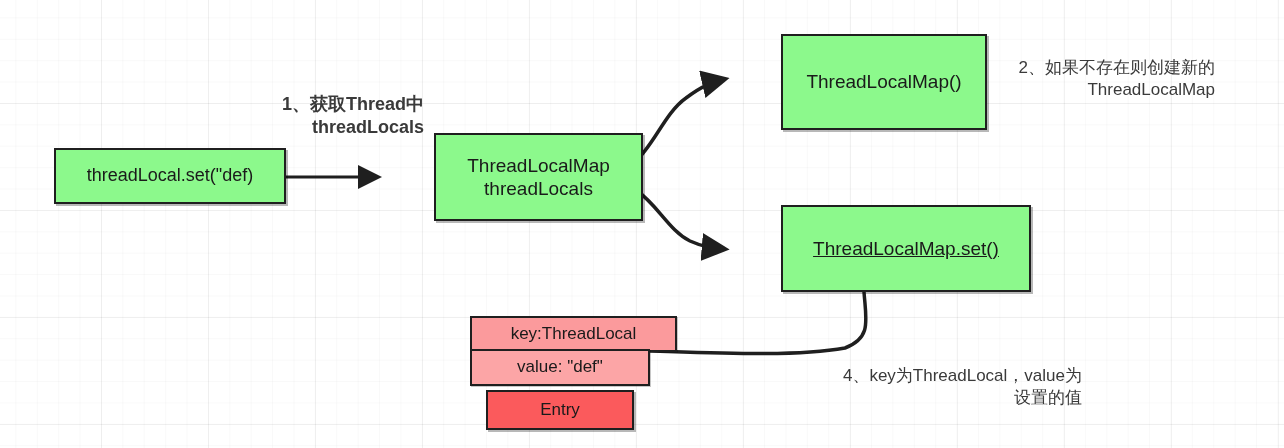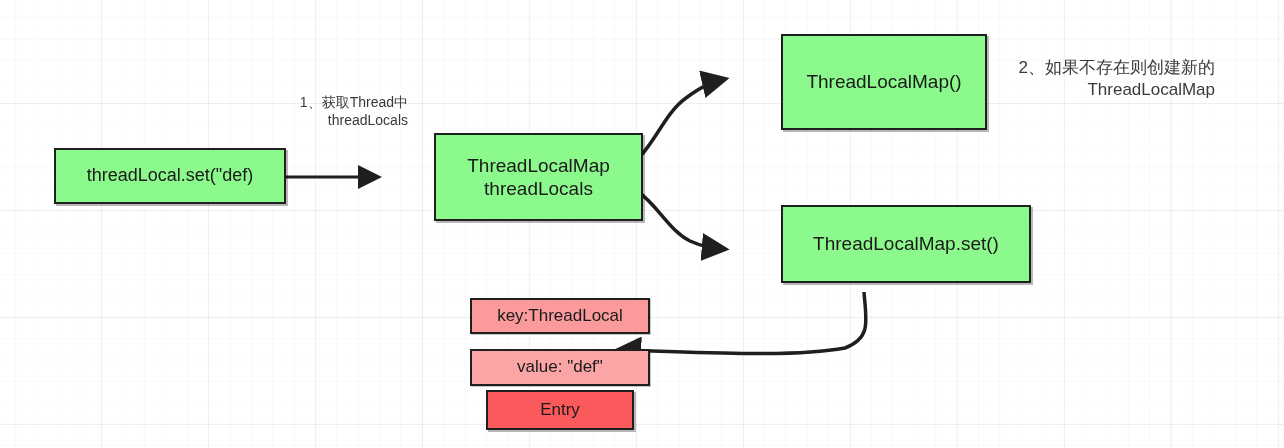--- a/index.html
+++ b/index.html
@@ -70,25 +70,25 @@
   .label {
     position: absolute;
     color: #3a3a3a;
     text-align: right;
     line-height: 1.3;
     white-space: pre-line;
   }
   #n-threadlocal-set  { left: 8px;   top: 148px; width: 232px; height: 56px;  font-size: 18px; }
   #n-threadlocalmap-threadlocals { left: 388px; top: 133px; width: 209px; height: 88px; font-size: 19px; }
   #n-threadlocalmap-ctor { left: 735px; top: 34px;  width: 206px; height: 96px; font-size: 19px; }
-  #n-threadlocalmap-set  { left: 735px; top: 205px; width: 250px; height: 78px; font-size: 19px; }
-  #n-entry-key   { left: 424px; top: 298px; width: 180px; height: 36px; font-size: 17px; }
+  #n-threadlocalmap-set  { left: 735px; top: 205px; width: 250px; height: 87px; font-size: 19px; text-decoration: underline; }
+  #n-entry-key   { left: 424px; top: 316px; width: 207px; height: 36px; font-size: 17px; }
   #n-entry-value { left: 424px; top: 349px; width: 180px; height: 37px; font-size: 17px; }
   #n-entry-name  { left: 440px; top: 390px; width: 148px; height: 40px; font-size: 17px; text-align: right; }
-  #lbl-1 { left: 216px; top: 93px;  width: 192px; font-size: 14px; }
+  #lbl-1 { left: 232px; top: 93px;  width: 192px; font-size: 18px; font-weight: bold; }
   #lbl-2 { left: 945px; top: 57px;  width: 270px; font-size: 17px; }
   #lbl-3 { left: 987px; top: 225px; width: 290px; font-size: 17px; }
   #lbl-4 { left: 762px; top: 365px; width: 320px; font-size: 17px; }
 </style>
 </head>
 <body>
 
 <div id="canvas">
 
   <svg class="edges" viewBox="0 0 1284 448" width="1284" height="448">
@@ -122,14 +122,16 @@
 
   <div class="node red" id="n-entry-name">Entry</div>
 
   <div class="label" id="lbl-1">1、获取Thread中
 threadLocals</div>
 
   <div class="label" id="lbl-2">2、如果不存在则创建新的
 ThreadLocalMap</div>
 
 
+  <div class="label" id="lbl-4">4、key为ThreadLocal，value为
+设置的值</div>
 
 </div>
 
 </body></html>

